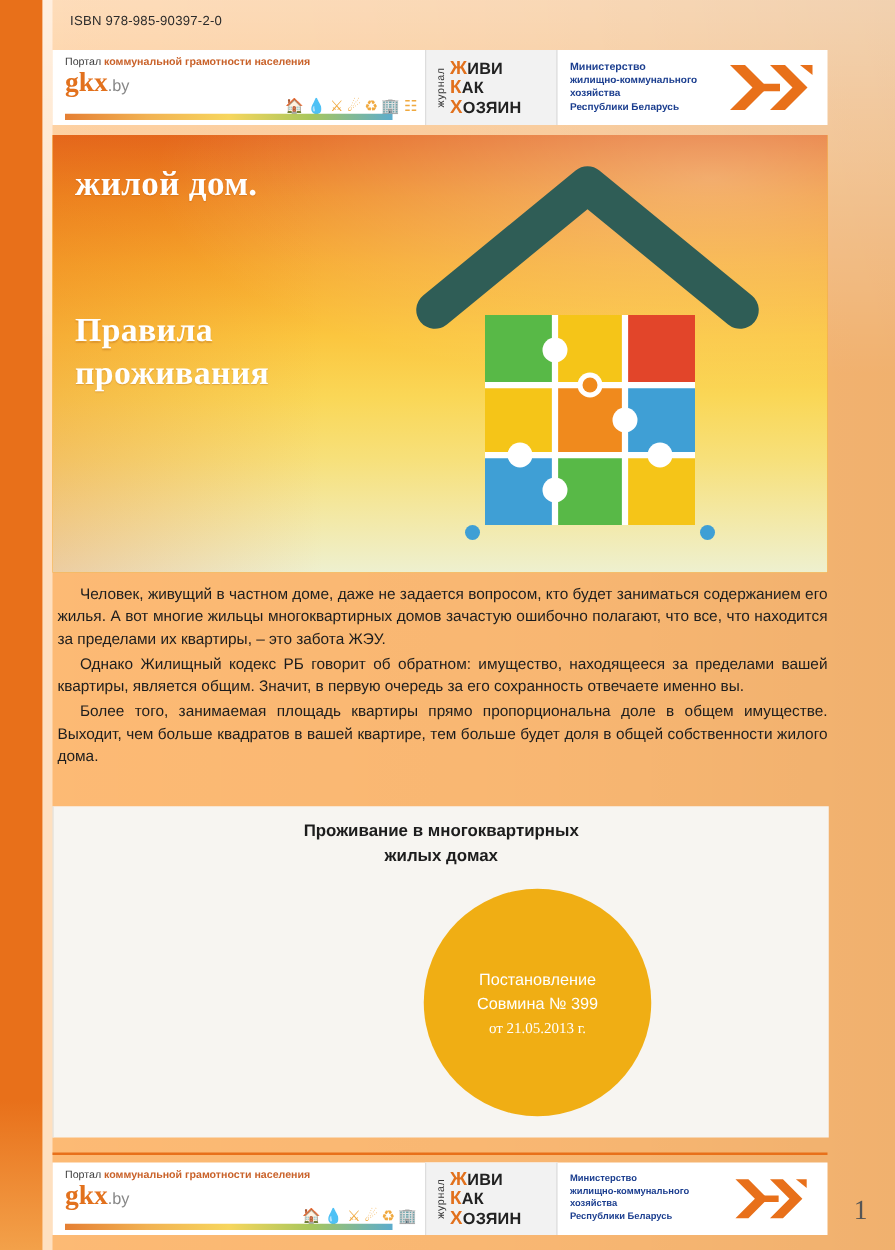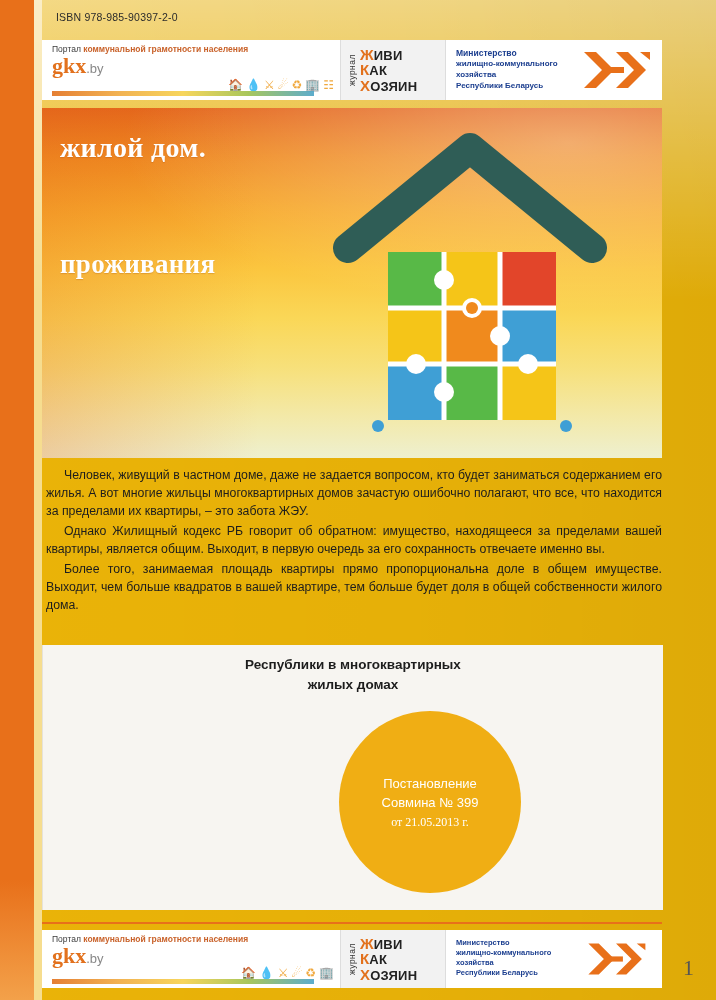--- a/index.html
+++ b/index.html
@@ -11,21 +11,21 @@
     width: 716px;
     height: 1000px;
     font-family: "Liberation Sans", sans-serif;
     position: relative;
     overflow: hidden;
   }
   
   .page {
     position: absolute;
     inset: 0;
-    background: #eab308;
+    background: #fdba74;
   }
   .paper-texture {
     position: absolute;
     inset: 0;
     background:
       linear-gradient(90deg, rgba(255,255,255,0) 0%, rgba(0,0,0,0.02) 60%, rgba(0,0,0,0.05) 100%),
       linear-gradient(180deg, rgba(255,255,255,0.5) 0%, rgba(255,255,255,0) 30%);
     pointer-events: none;
   }
   
@@ -385,20 +385,21 @@
   </div>
 
   <div class="hero">
     <div class="hero-bg"></div>
     <div class="hero-bg-wash"></div>
 
     <div class="hero-title">
       <span class="l2">жилой дом.</span>
     </div>
     <div class="hero-sub">
+      <div>Правила</div>
       <div>проживания</div>
     </div>
 
     <svg class="house" viewBox="0 0 280 320">
 
       <path d="M18 118 L140 18 L262 118" fill="none" stroke="#2f5d56" stroke-width="30" stroke-linecap="round" stroke-linejoin="round"></path>
 
       <g>
 
         <rect x="58" y="122" width="56" height="56" fill="#58b947"></rect>
@@ -434,27 +435,27 @@
         <g fill="#3f9fd5">
           <circle cx="48" cy="296" r="6"></circle>
           <circle cx="236" cy="296" r="6"></circle>
         </g>
       </g>
     </svg>
   </div>
 
   <div class="body-text">
     <p>Человек, живущий в частном доме, даже не задается вопросом, кто будет заниматься содержанием его жилья. А вот многие жильцы многоквартирных домов зачастую ошибочно полагают, что все, что находится за пределами их квартиры, – это забота ЖЭУ.</p>
-    <p>Однако Жилищный кодекс РБ говорит об обратном: имущество, находящееся за пределами вашей квартиры, является общим. Выходит, в первую очередь за его сохранность отвечаете именно вы.</p>
+    <p>Однако Жилищный кодекс РБ говорит об обратном: имущество, находящееся за пределами вашей квартиры, является общим. Значит, в первую очередь за его сохранность отвечаете именно вы.</p>
     <p>Более того, занимаемая площадь квартиры прямо пропорциональна доле в общем имуществе. Выходит, чем больше квадратов в вашей квартире, тем больше будет доля в общей собственности жилого дома.</p>
   </div>
 
   <div class="diagram">
     <div class="diagram-title">
-      <div>Республики в многоквартирных</div>
+      <div>Проживание в многоквартирных</div>
       <div>жилых домах</div>
     </div>
     <div class="circle circle-right">
       <div>Постановление</div>
       <div>Совмина № 399</div>
       <div class="serif">от 21.05.2013 г.</div>
     </div>
   </div>
 
   <div class="footer-rule"></div>

